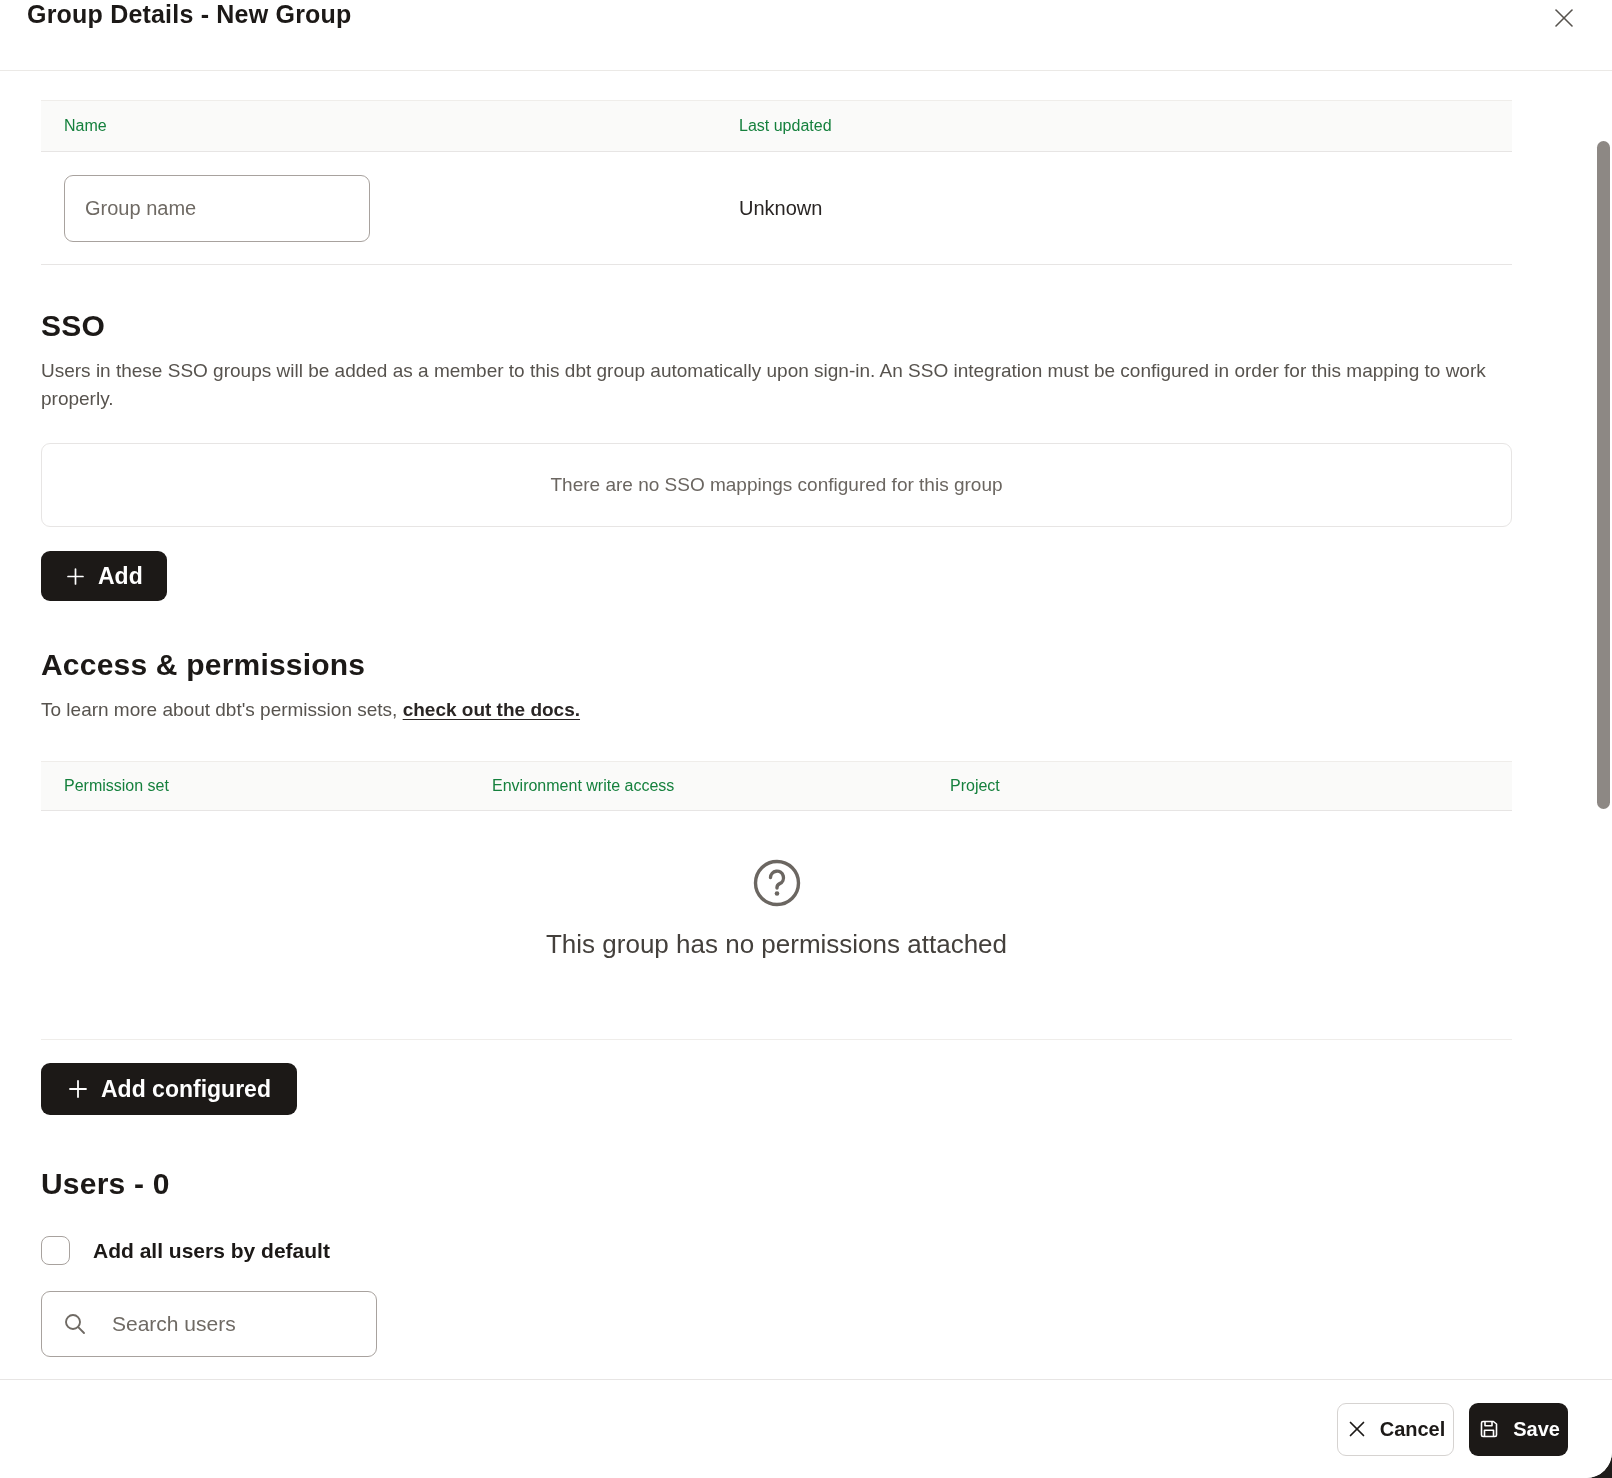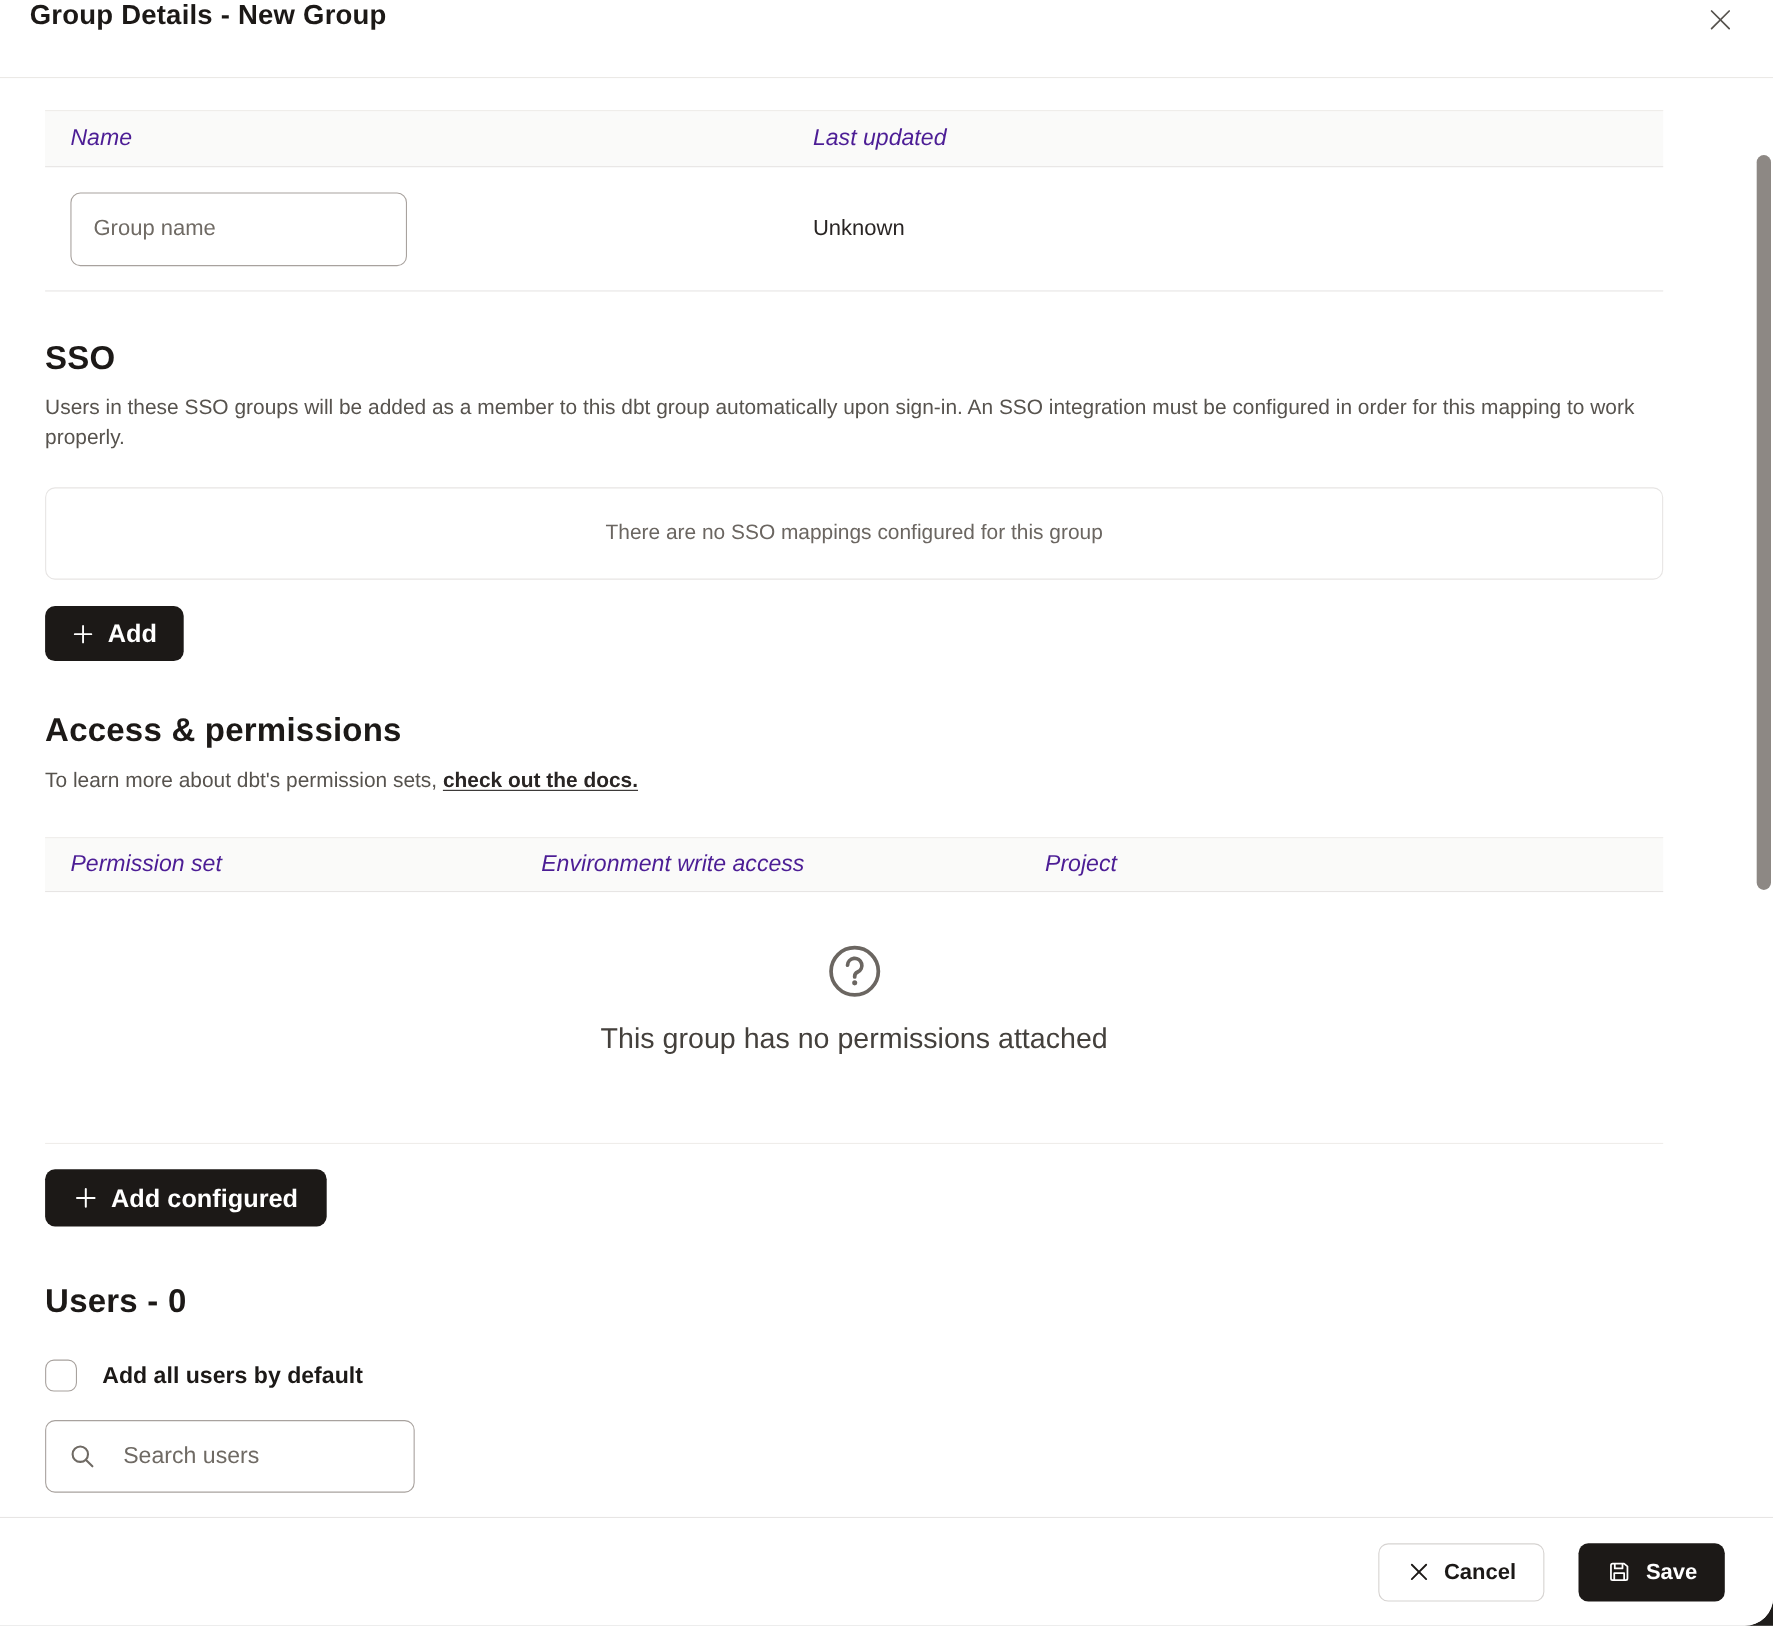--- a/index.html
+++ b/index.html
@@ -50,23 +50,22 @@
     z-index: 5;
   }
   
   .tbl { width: 100%; }
   .tbl-head {
     display: grid;
     background: #fafaf9;
     border-top: 1px solid #efedea;
     border-bottom: 1px solid #e7e5e4;
     align-items: center;
-    color: #4c1d95;
-    font-size: 21px;
-    font-style: italic;
+    color: #15803d;
+    font-size: 16px;
   }
   .name-table { margin-top: 29px; }
   .name-table .tbl-head { grid-template-columns: 675px 1fr; height: 52px; }
   .tbl-head > div { padding-left: 23px; }
   .name-row {
     display: grid;
     grid-template-columns: 675px 1fr;
     align-items: center;
     border-bottom: 1px solid #e7e5e4;
     height: 113px;
@@ -183,21 +182,21 @@
   .modal-footer {
     flex: 0 0 99px;
     border-top: 1px solid #e7e5e4;
     display: flex;
     align-items: center;
     justify-content: flex-end;
     gap: 15px;
     padding-right: 44px;
     background: #fff;
   }
-  .btn-footer { height: 53px; padding: 0 25px; font-size: 20px; margin-left: 16px; }
+  .btn-footer { height: 53px; padding: 0 8px; font-size: 20px; }
   .btn-outline {
     background: #ffffff;
     color: #1c1917;
     border: 1px solid #d6d3d1;
   }
   svg { display: block; }
 </style>
 </head>
 <body>
 

